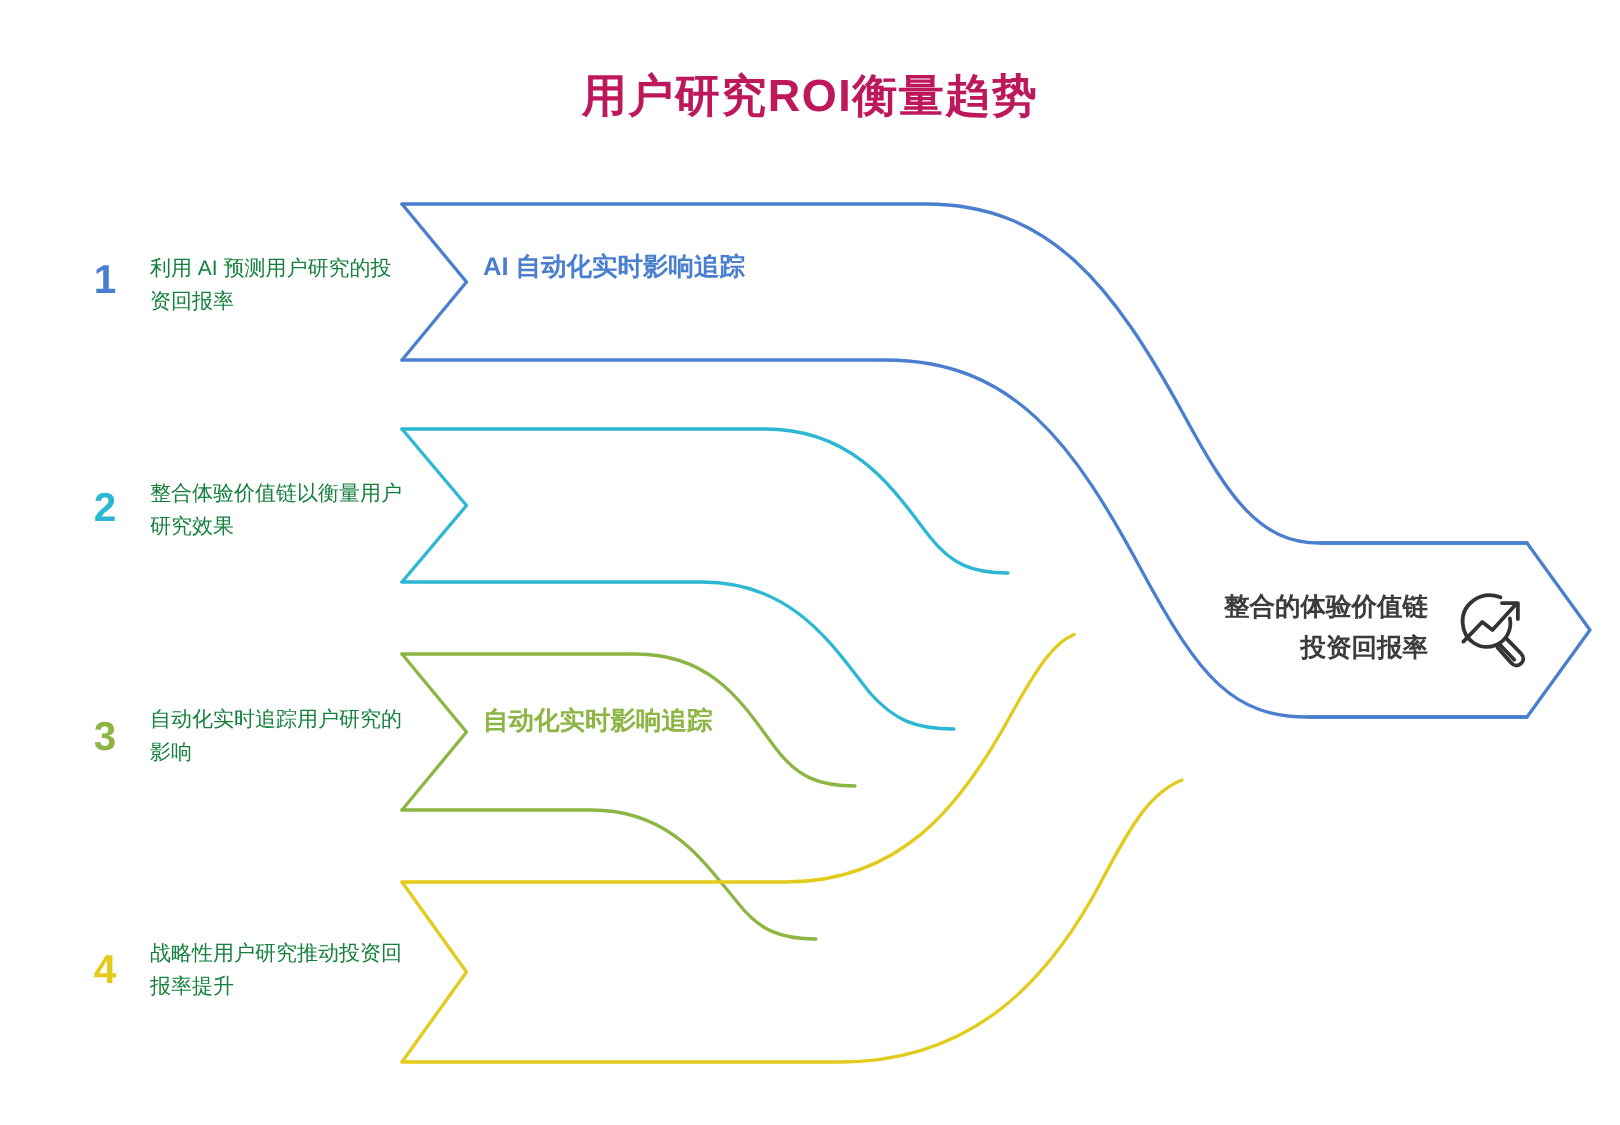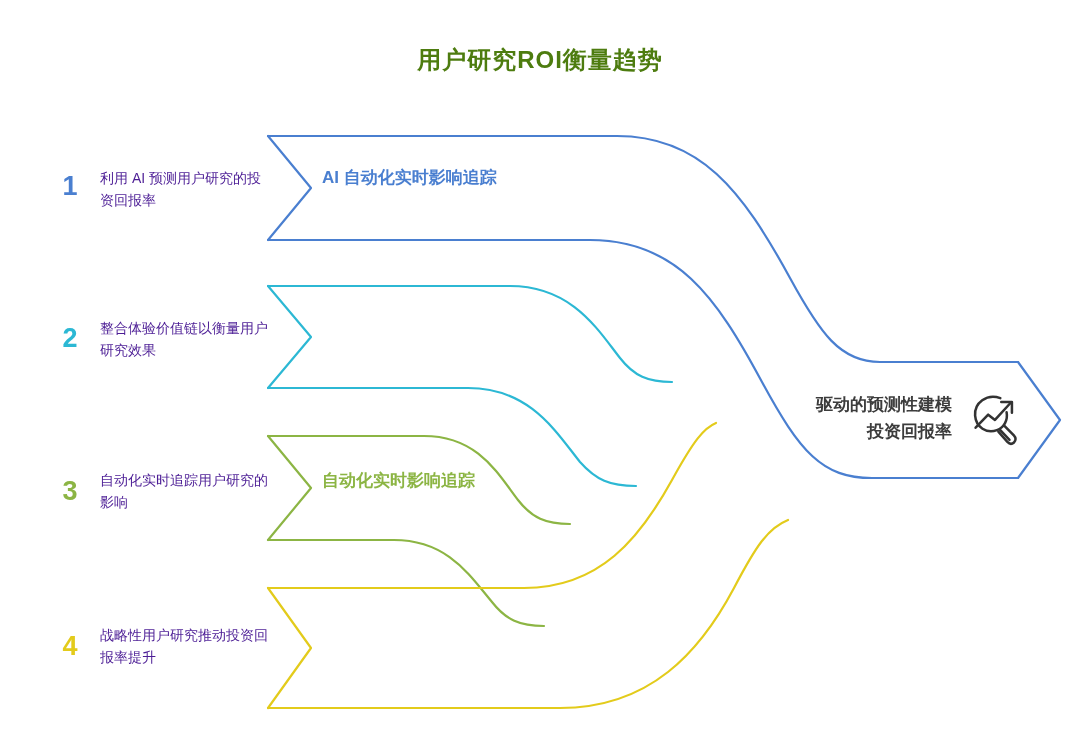--- a/index.html
+++ b/index.html
@@ -33,40 +33,40 @@
     pointer-events: none;
   }
   .layer > * { pointer-events: auto; }
 
   .page-title {
     position: absolute;
     left: 0;
     top: 44px;
     width: 1080px;
     text-align: center;
-    font-size: 24px;
+    font-size: 30px;
     font-weight: bold;
-    color: #4d7c0f;
+    color: #be185d;
     letter-spacing: 1px;
   }
 
   .step-num {
     position: absolute;
     width: 40px;
     text-align: center;
     font-size: 27px;
     font-weight: bold;
     line-height: 1;
   }
   .step-desc {
     position: absolute;
     width: 170px;
     font-size: 14px;
     line-height: 1.55;
-    color: #4c1d95;
+    color: #15803d;
   }
   .band-label {
     position: absolute;
     width: 180px;
     font-size: 17px;
     font-weight: bold;
     line-height: 1.5;
   }
 
   .result-text {
@@ -152,21 +152,21 @@
     <div class="step-num" style="left:50px; top:325px; color:#2cb8d4;">2</div>
     <div class="step-desc" style="left:100px; top:318px;">整合体验价值链以衡量用户研究效果</div>
 
     <div class="step-num" style="left:50px; top:478px; color:#8cb544;">3</div>
     <div class="step-desc" style="left:100px; top:471px;font-family:Liberation Mono, monospace;">自动化实时追踪用户研究的影响</div>
     <div class="band-label" style="left:322px; top:468px; color:#8cb544;">自动化实时影响追踪</div>
 
     <div class="step-num" style="left:50px; top:633px; color:#e3cb1b;">4</div>
     <div class="step-desc" style="left:100px; top:625px;">战略性用户研究推动投资回报率提升</div>
 
-    <div class="result-text" style="left:742px; top:392px;">驱动的预测性建模</div>
+    <div class="result-text" style="left:742px; top:392px;">整合的体验价值链</div>
     <div class="result-text" style="left:742px; top:419px;font-family:Liberation Serif, serif;">投资回报率</div>
 
     <svg class="result-icon" viewBox="0 0 64 64">
       <g fill="none" stroke="#333333" stroke-width="2.6" stroke-linecap="round" stroke-linejoin="round">
         <path d="M 38.5 10.5 C 24.5 5.5 11.5 15.5 12.5 28.5
                  C 13.4 40.5 24.5 47.5 35 43.5
                  C 42.5 40.6 46.5 33 45 25"></path>
         <path d="M 13 41 L 26 27.5 L 33 33 L 49 15.5"></path>
         <path d="M 39.5 14.5 L 50.5 14.5 L 50.5 25.5"></path>
         <path d="M 38 43 L 48 53.5"></path>

